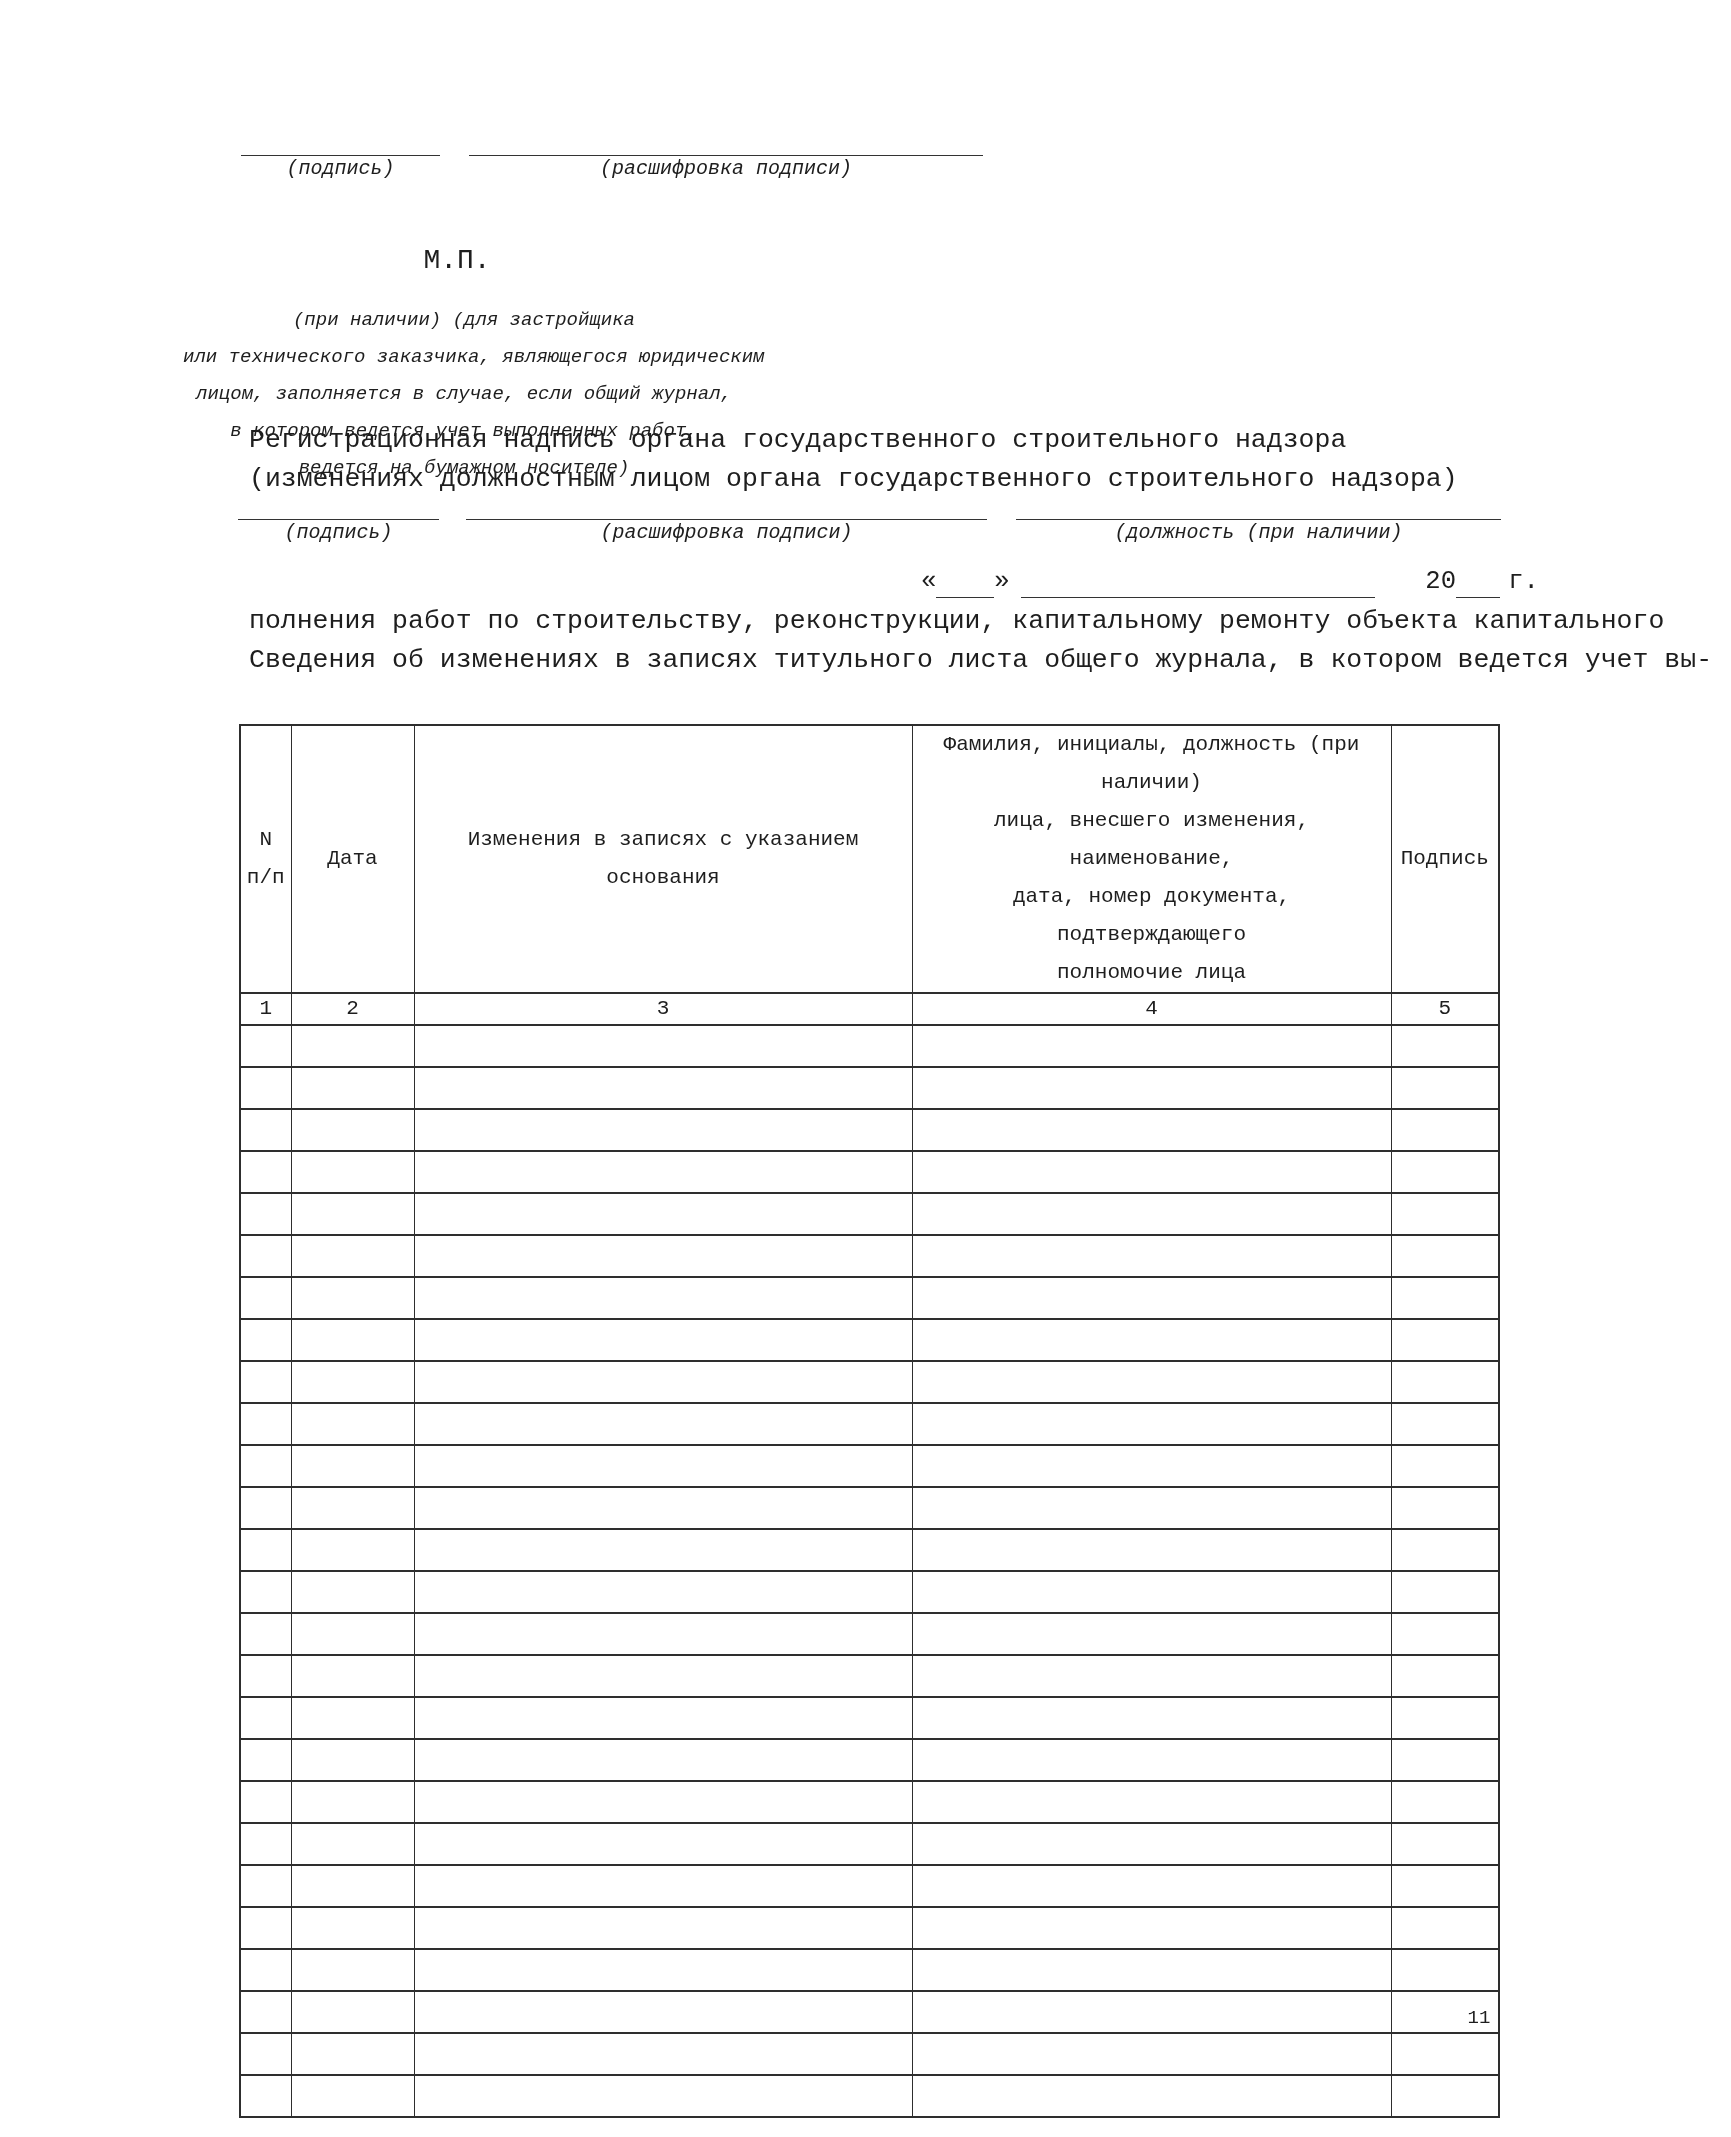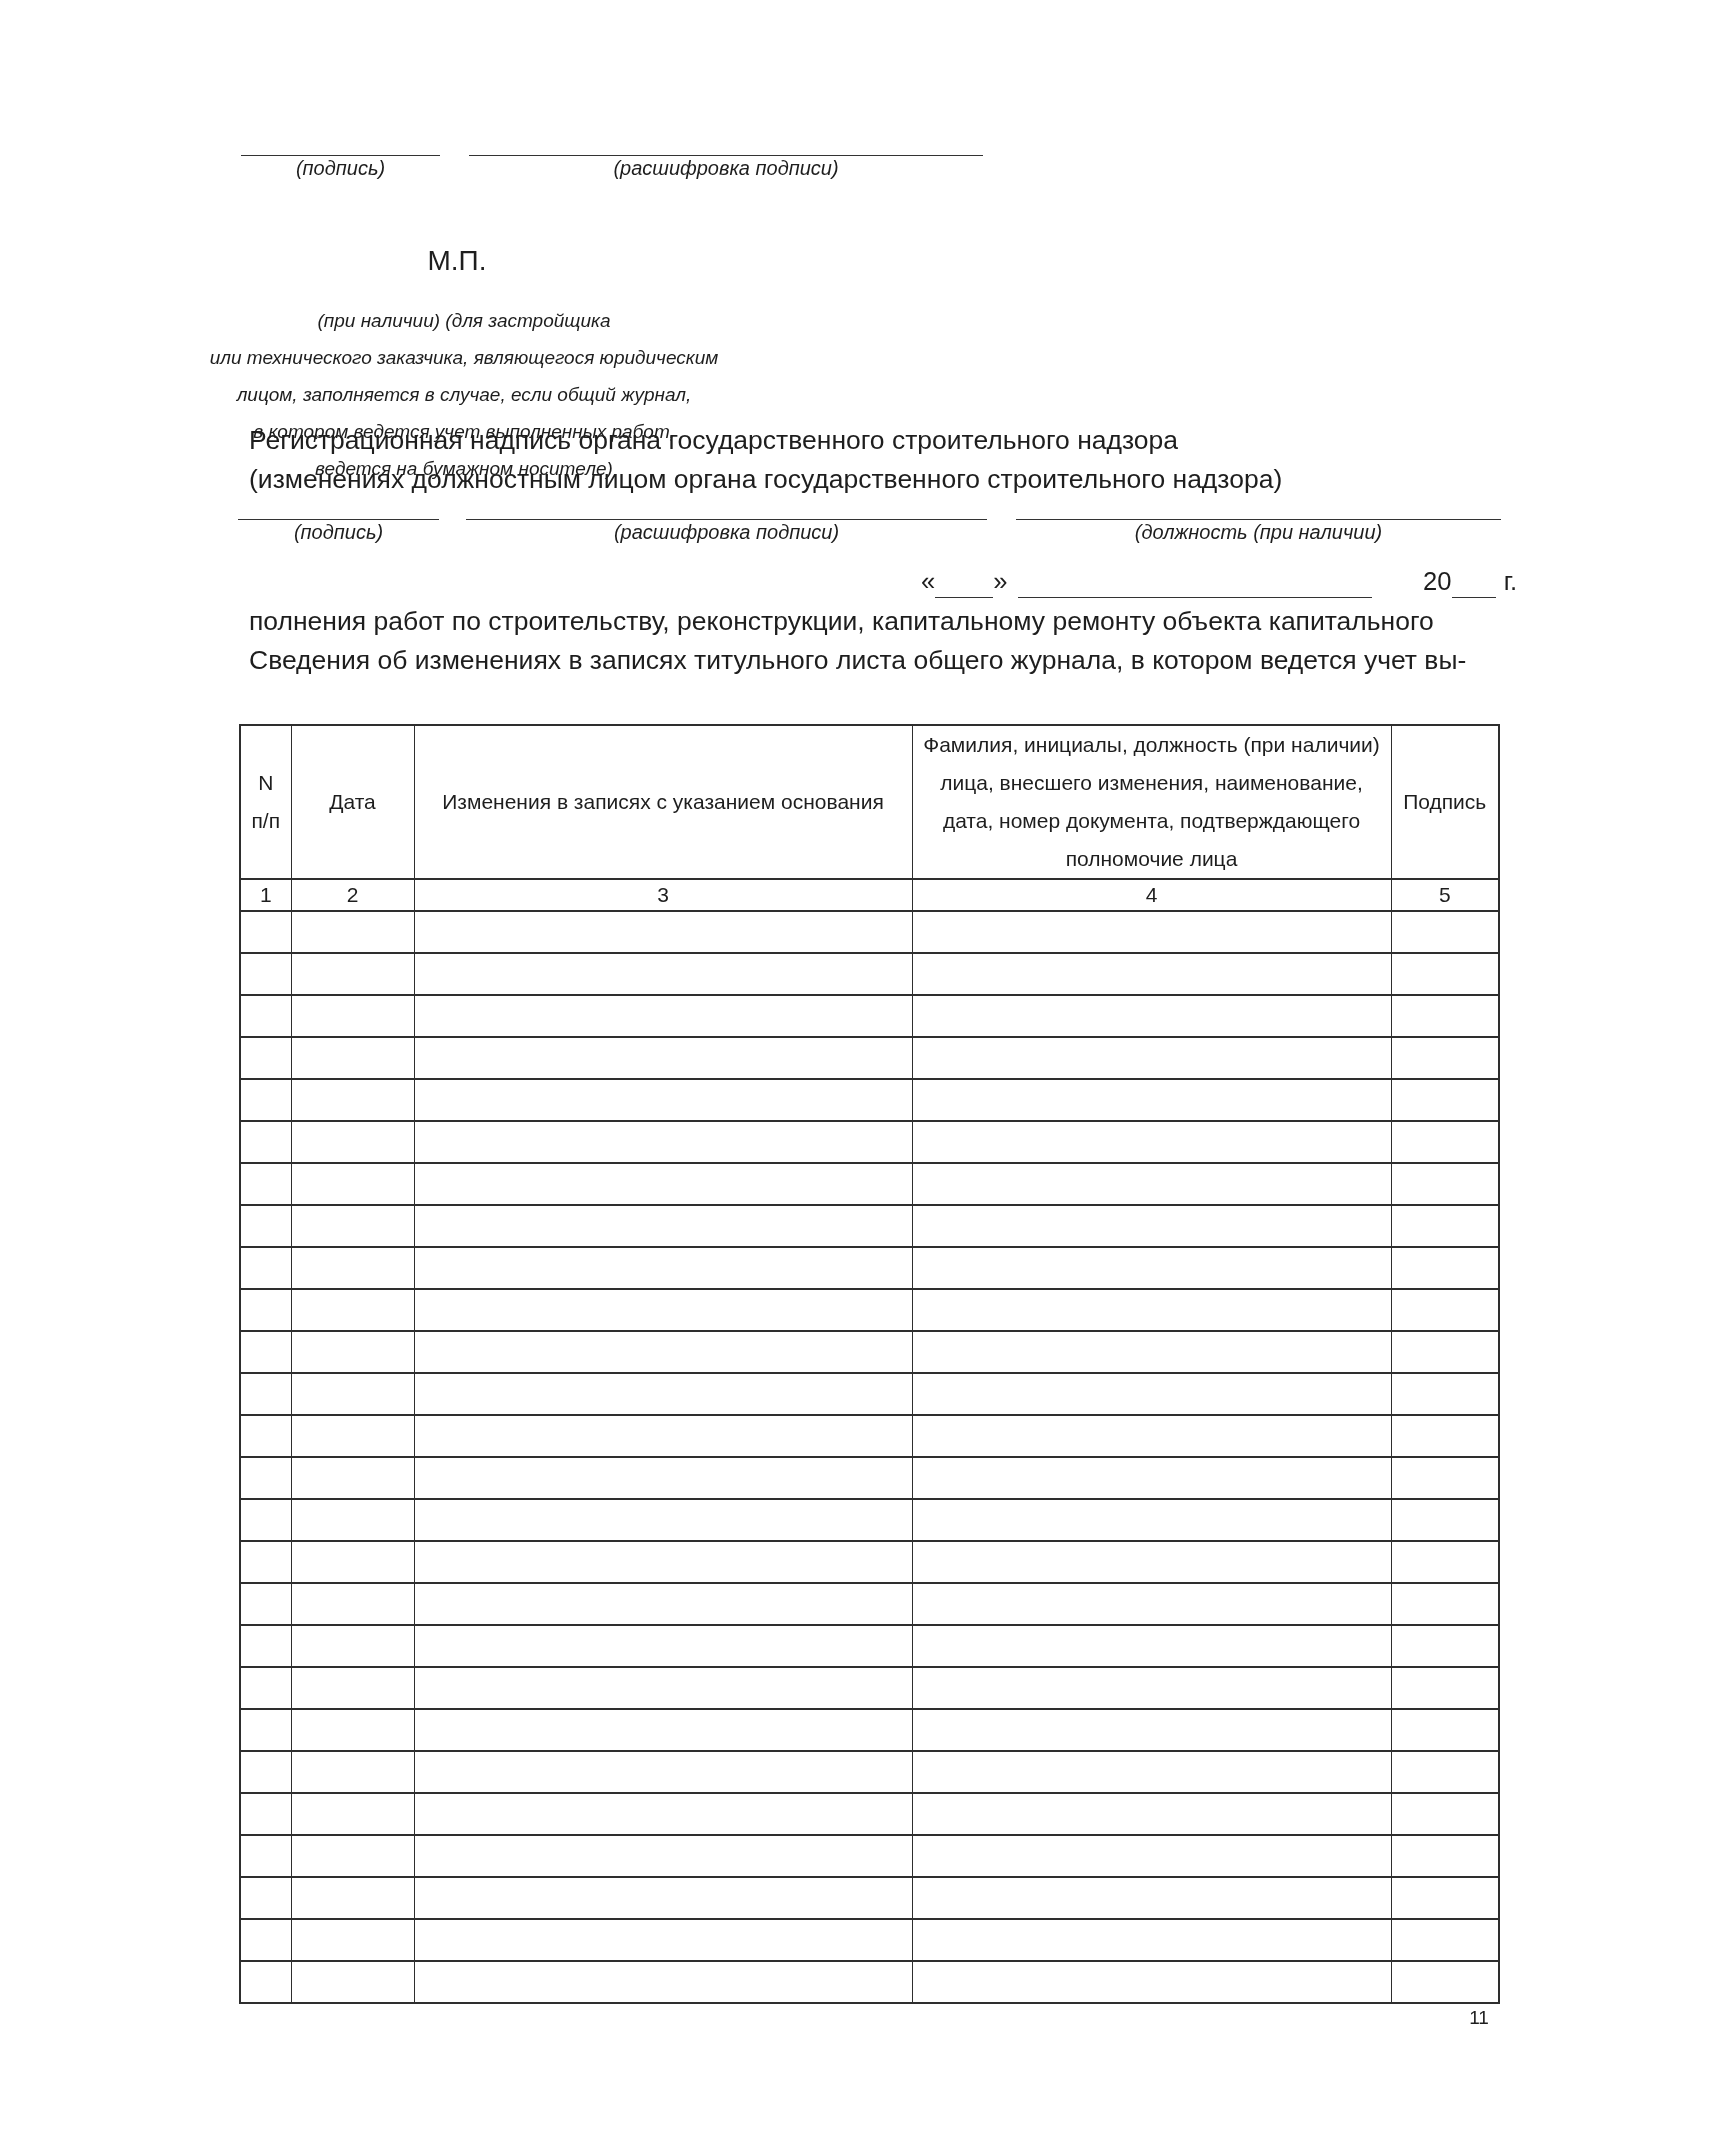--- a/index.html
+++ b/index.html
@@ -6,21 +6,21 @@
     margin: 0;
     padding: 0;
     background: #e8e8e8;
   }
   .page {
     position: relative;
     width: 1732px;
     height: 2137px;
     margin: 0 auto;
     background: #ffffff;
-    font-family: Liberation Sans, sans-serif;
+    font-family: Liberation Mono, monospace;
     color: #1e1e1e;
     overflow: hidden;
   }
   
   .sigfield {
     position: absolute;
   }
   .sigline {
     border-top: 1.8px solid #333333;
     height: 0;

